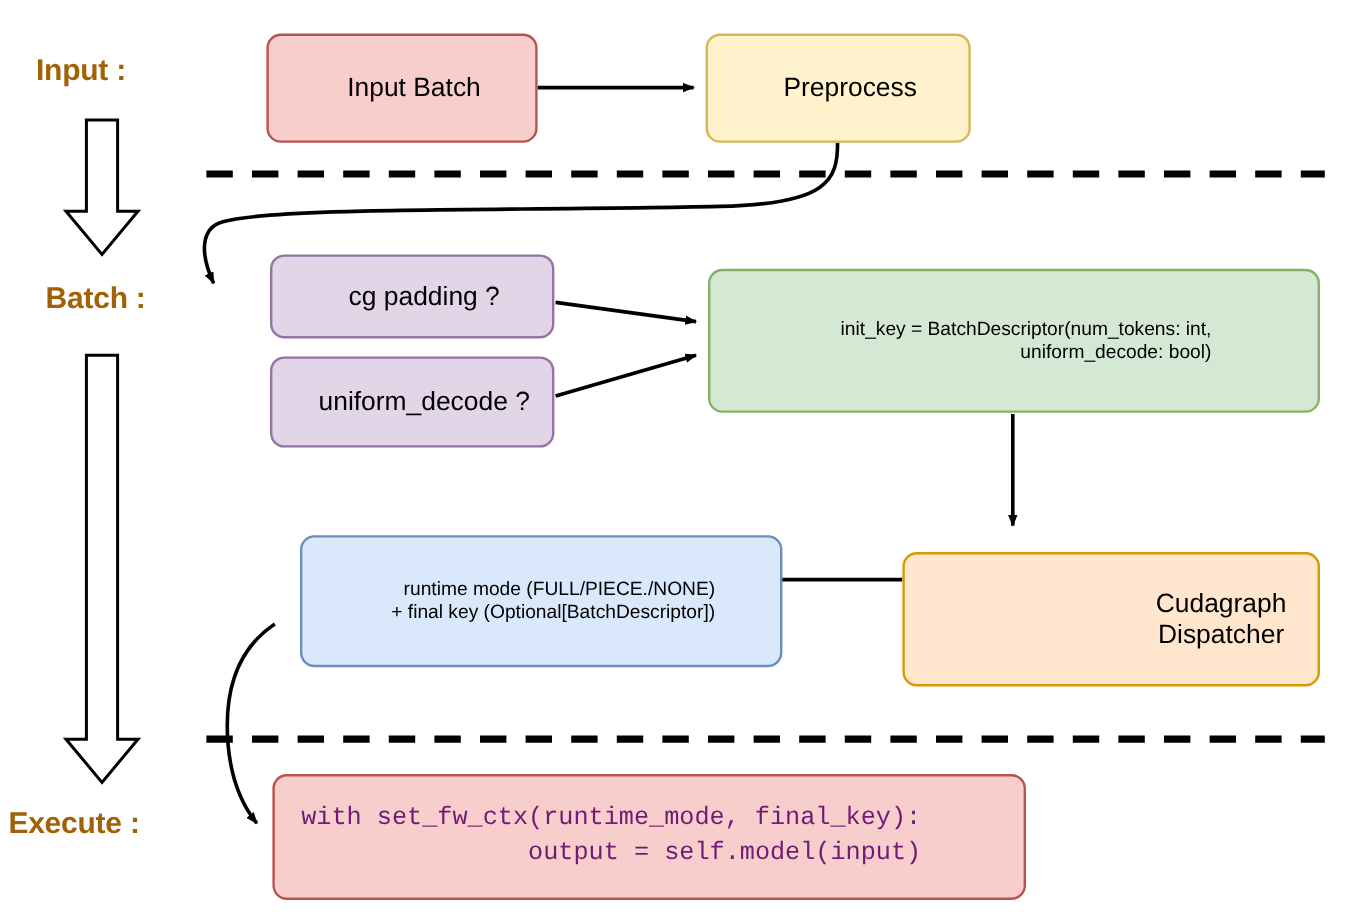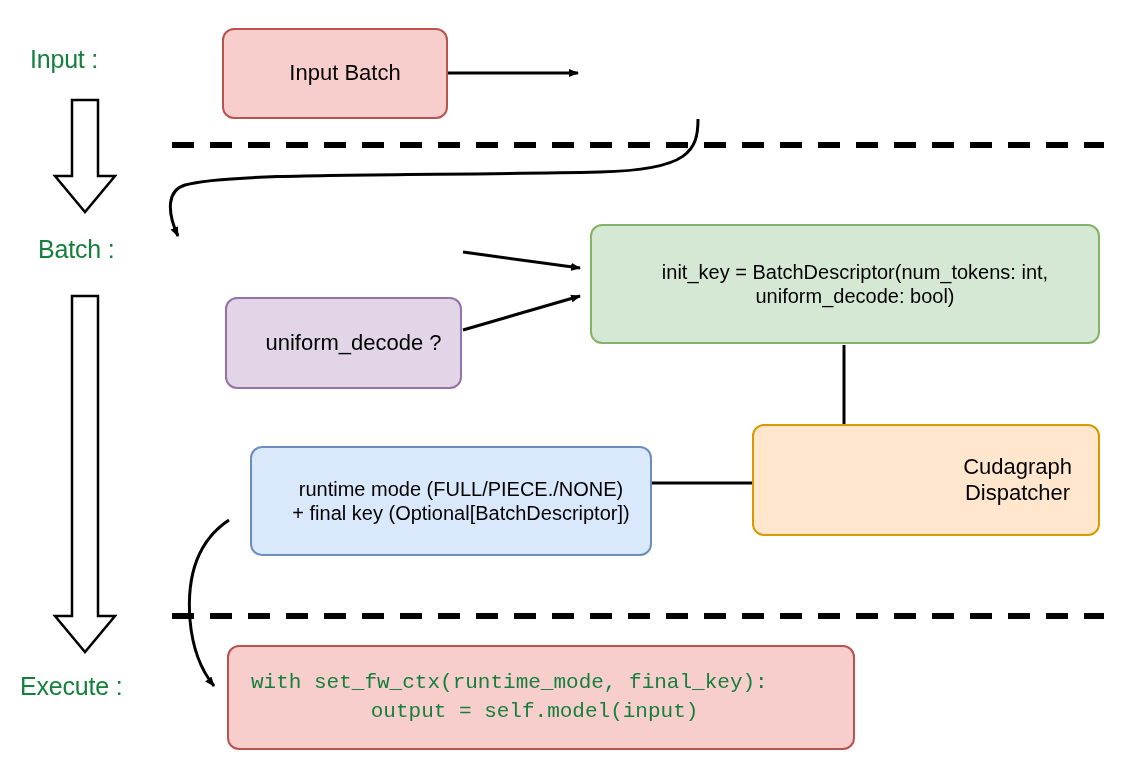--- a/index.html
+++ b/index.html
@@ -19,53 +19,53 @@
     position: absolute;
     left: 0;
     top: 0;
     width: 1142px;
     height: 770px;
     pointer-events: none;
   }
   .stage-label {
     position: absolute;
     font-family: "Liberation Sans", sans-serif;
-    font-weight: normal;
+    font-weight: bold;
     font-size: 25px;
-    color: #15803d;
+    color: #a16207;
     white-space: nowrap;
     letter-spacing: -0.2px;
   }
   .node {
     position: absolute;
     box-sizing: border-box;
     border-radius: 12px;
     border-width: 2px;
     border-style: solid;
     display: flex;
     align-items: center;
     justify-content: center;
     text-align: center;
     font-family: "Liberation Sans", sans-serif;
     font-size: 22px;
     line-height: 1.2;
     color: #000000;
     white-space: pre-line;
     padding-left: 20px;
   }
-  .node.small-text { font-size: 20px; }
+  .node.small-text { font-size: 16px; text-align: right; }
   .node.code {
     font-family: "Liberation Mono", monospace;
     font-size: 21px;
     white-space: pre;
-    text-align: center;
+    text-align: right;
     justify-content: flex-start;
     padding-left: 22px;
     line-height: 1.35;
-    color: #15803d;
+    color: #701a75;
   }
   
   .c-red    { background: #f8cecc; border-color: #b85450; }
   .c-yellow { background: #fff2cc; border-color: #d6b656; }
   .c-purple { background: #e1d5e7; border-color: #9673a6; }
   .c-green  { background: #d5e8d4; border-color: #82b366; }
   .c-blue   { background: #dae8fc; border-color: #6c8ebf; }
   .c-orange-outer { background: #ffe6cc; border-color: #d79b00; }
   .c-orange-inner { background: #fad7ac; border-color: #b46504; }
 </style>
@@ -98,35 +98,37 @@
 
     <line x1="844" y1="345" x2="844" y2="438" stroke="#000000" stroke-width="3" marker-end="url(#arrowhead)"></line>
 
     <line x1="752" y1="483" x2="641" y2="483" stroke="#000000" stroke-width="3" marker-end="url(#arrowhead)"></line>
 
     <path d="M229,520 C202,538 186,570 190,620 C193,655 205,675 214,686" fill="none" stroke="#000000" stroke-width="3" marker-end="url(#arrowhead)"></path>
   </svg>
 
   <div class="stage-label" style="left:30px; top:45px;">Input :</div>
   <div class="stage-label" style="left:38px; top:235px;">Batch :</div>
-  <div class="stage-label" style="left:20px; top:672px;">Execute :</div>
+  <div class="stage-label" style="left:7px; top:672px;">Execute :</div>
 
   <div class="node c-red" style="left:222px; top:28px; width:226px; height:91px;">Input Batch</div>
 
+  <div class="node c-yellow" style="left:588px; top:28px; width:221px; height:91px;">Preprocess</div>
 
+  <div class="node c-purple" style="left:225px; top:212px; width:237px; height:70px;">cg padding ?</div>
 
-  <div class="node c-purple" style="left:225px; top:297px; width:237px; height:92px;">uniform_decode ?</div>
+  <div class="node c-purple" style="left:225px; top:297px; width:237px; height:76px;">uniform_decode ?</div>
 
   <div class="node c-green small-text" style="left:590px; top:224px; width:510px; height:120px;">init_key = BatchDescriptor(num_tokens: int,
 uniform_decode: bool)</div>
 
   <div class="node c-blue small-text" style="left:229px; top:446px; width:402px; height:110px;margin-left:21px;">runtime mode (FULL/PIECE./NONE)
 + final key (Optional[BatchDescriptor])</div>
 
-  <div class="node c-orange-outer" style="left:752px; top:424px; width:348px; height:112px;
+  <div class="node c-orange-outer" style="left:752px; top:460px; width:348px; height:112px;
               justify-content:flex-end; padding-right:26px;">Cudagraph
 Dispatcher</div>
 
 
   <div class="node c-red code" style="left:227px; top:645px; width:628px; height:105px;">with set_fw_ctx(runtime_mode, final_key):
     output = self.model(input)</div>
 
 </div>
 
 </body></html>

